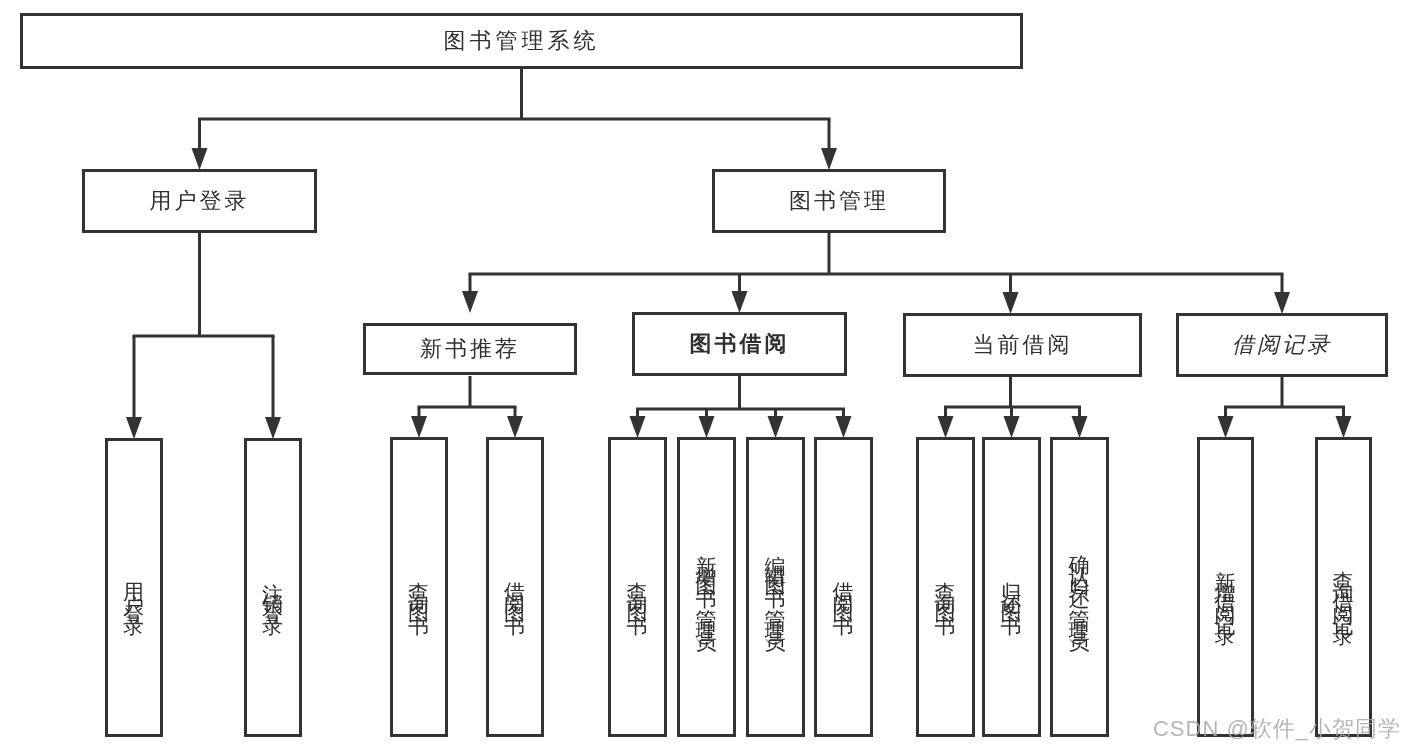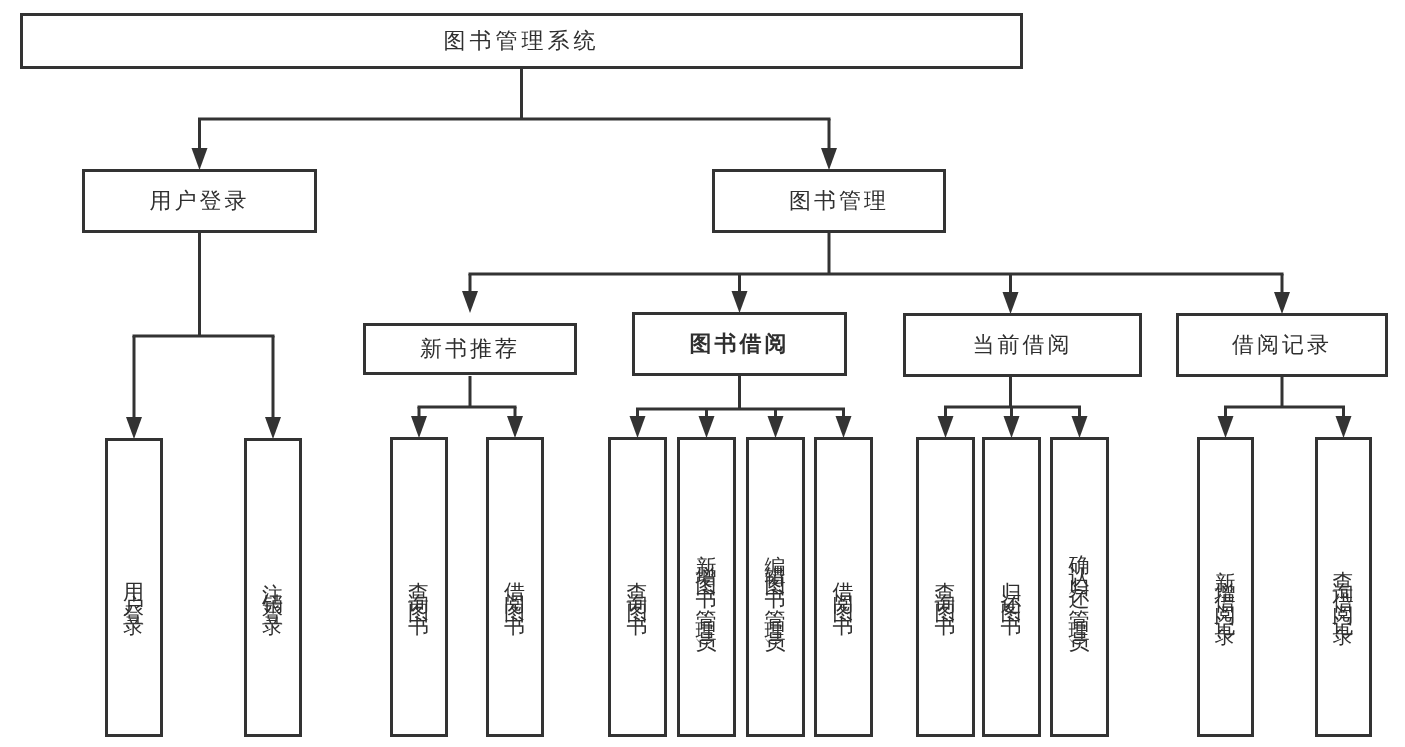--- a/index.html
+++ b/index.html
@@ -121,21 +121,21 @@
       </div>
       <div class="node" style="left: 363px; top: 312px; width: 214px; height: 52px; margin-top: 11px;">
         <span class="label">新书推荐</span>
       </div>
       <div class="node" style="left: 632px; top: 312px; width: 215px; height: 64px; font-weight: bold;">
         <span class="label">图书借阅</span>
       </div>
       <div class="node" style="left: 903px; top: 313px; width: 239px; height: 64px;">
         <span class="label">当前借阅</span>
       </div>
-      <div class="node" style="left: 1176px; top: 313px; width: 212px; height: 64px;">
+      <div class="node" style="left: 1176px; top: 313px; width: 212px; height: 64px; font-style: italic;">
         <span class="label">借阅记录</span>
       </div>
       <div class="node v" style="left: 105px; top: 438px; width: 58px; height: 299px;">
         <span class="label">用户登录</span>
       </div>
       <div class="node v" style="left: 244px; top: 438px; width: 58px; height: 299px;">
         <span class="label">注销登录</span>
       </div>
       <div class="node v" style="left: 390px; top: 437px; width: 58px; height: 300px;">
         <span class="label">查询图书</span>
@@ -164,13 +164,14 @@
       <div class="node v" style="left: 1050px; top: 437px; width: 59px; height: 300px;">
         <span class="label">确认归还（管理员）</span>
       </div>
       <div class="node v" style="left: 1197px; top: 437px; width: 57px; height: 300px;">
         <span class="label">新增借阅记录</span>
       </div>
       <div class="node v" style="left: 1315px; top: 437px; width: 57px; height: 300px;">
         <span class="label">查询借阅记录</span>
       </div>
     </div>
+  <div class="watermark">CSDN @软件_小贺同学</div>
 </div>
 
 </body></html>

